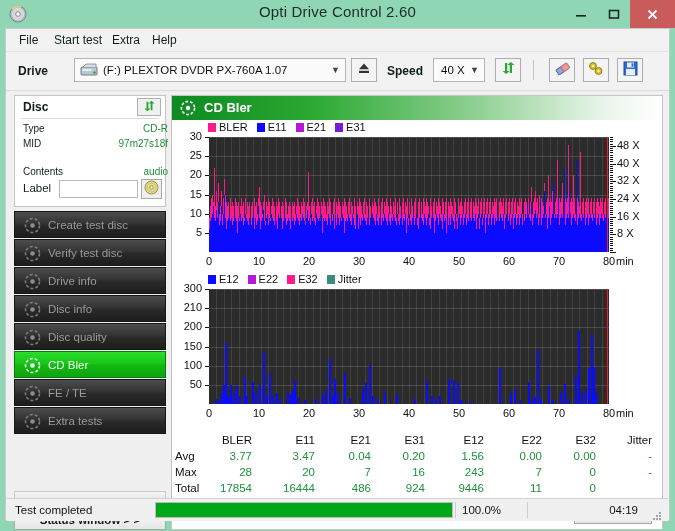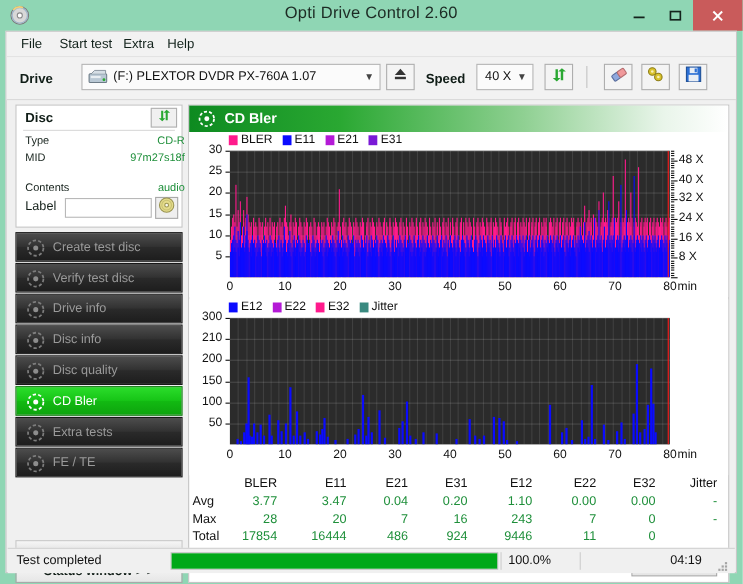--- a/index.html
+++ b/index.html
@@ -370,30 +370,30 @@
         </span>
         <span class="nlabel">CD Bler</span>
       </div>
       <div class="navbtn">
         <span class="navicon">
           <svg width="17" height="17" viewBox="0 0 17 17">
               <circle cx="8.5" cy="8.5" r="7" fill="none" stroke="#7d7d7d" stroke-width="1.6" stroke-dasharray="3 2"></circle>
               <circle cx="8.5" cy="8.5" r="2.3" fill="#8d8d8d"></circle>
             </svg>
         </span>
-        <span class="nlabel">Extra tests</span>
+        <span class="nlabel">FE / TE</span>
       </div>
       <div class="navbtn">
         <span class="navicon">
           <svg width="17" height="17" viewBox="0 0 17 17">
               <circle cx="8.5" cy="8.5" r="7" fill="none" stroke="#7d7d7d" stroke-width="1.6" stroke-dasharray="3 2"></circle>
               <circle cx="8.5" cy="8.5" r="2.3" fill="#8d8d8d"></circle>
             </svg>
         </span>
-        <span class="nlabel">FE / TE</span>
+        <span class="nlabel">Extra tests</span>
       </div>
     </div>
     <div class="navfill"></div>
     <div class="status-btn">Status window &gt; &gt;</div>
 
     <div class="testpanel">
       <div class="panel-head">
         <span class="panel-head-icon">
           <svg width="16" height="16" viewBox="0 0 17 17">
               <circle cx="8.5" cy="8.5" r="7" fill="none" stroke="#ffffff" stroke-width="1.7" stroke-dasharray="3 2"></circle>
@@ -2214,21 +2214,21 @@
             <div class="st-hdr" style="right: 120px; top: 0px;">E22</div>
             <div class="st-hdr" style="right: 66px; top: 0px;">E32</div>
             <div class="st-hdr" style="right: 10px; top: 0px;">Jitter</div>
           </div>
         <div id="stats-body">
             <div class="st-rowlbl" style="left: 3px; top: 16px;">Avg</div>
             <div class="st-cell" style="right: 410px; top: 16px;">3.77</div>
             <div class="st-cell" style="right: 347px; top: 16px;">3.47</div>
             <div class="st-cell" style="right: 291px; top: 16px;">0.04</div>
             <div class="st-cell" style="right: 237px; top: 16px;">0.20</div>
-            <div class="st-cell" style="right: 178px; top: 16px;">1.10</div>
+            <div class="st-cell" style="right: 178px; top: 16px;">1.56</div>
             <div class="st-cell" style="right: 120px; top: 16px;">0.00</div>
             <div class="st-cell" style="right: 66px; top: 16px;">0.00</div>
             <div class="st-cell" style="right: 10px; top: 16px;">-</div>
             <div class="st-rowlbl" style="left: 3px; top: 32px;">Max</div>
             <div class="st-cell" style="right: 410px; top: 32px;">28</div>
             <div class="st-cell" style="right: 347px; top: 32px;">20</div>
             <div class="st-cell" style="right: 291px; top: 32px;">7</div>
             <div class="st-cell" style="right: 237px; top: 32px;">16</div>
             <div class="st-cell" style="right: 178px; top: 32px;">243</div>
             <div class="st-cell" style="right: 120px; top: 32px;">7</div>

